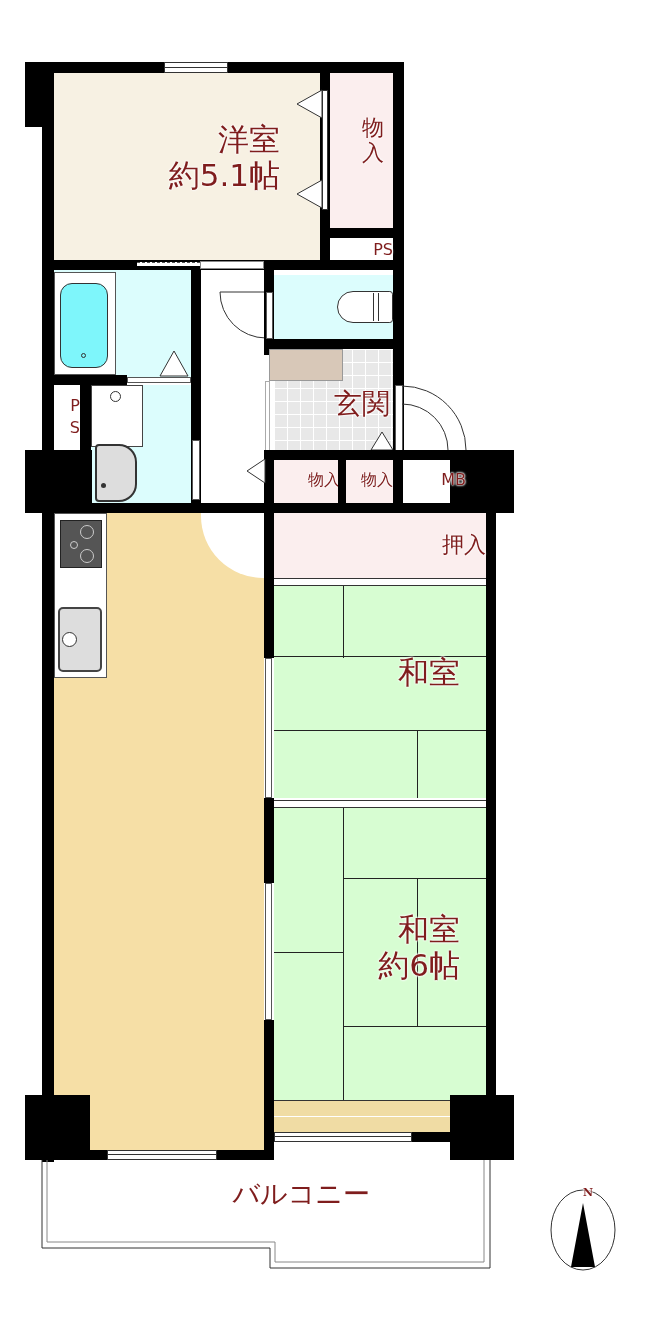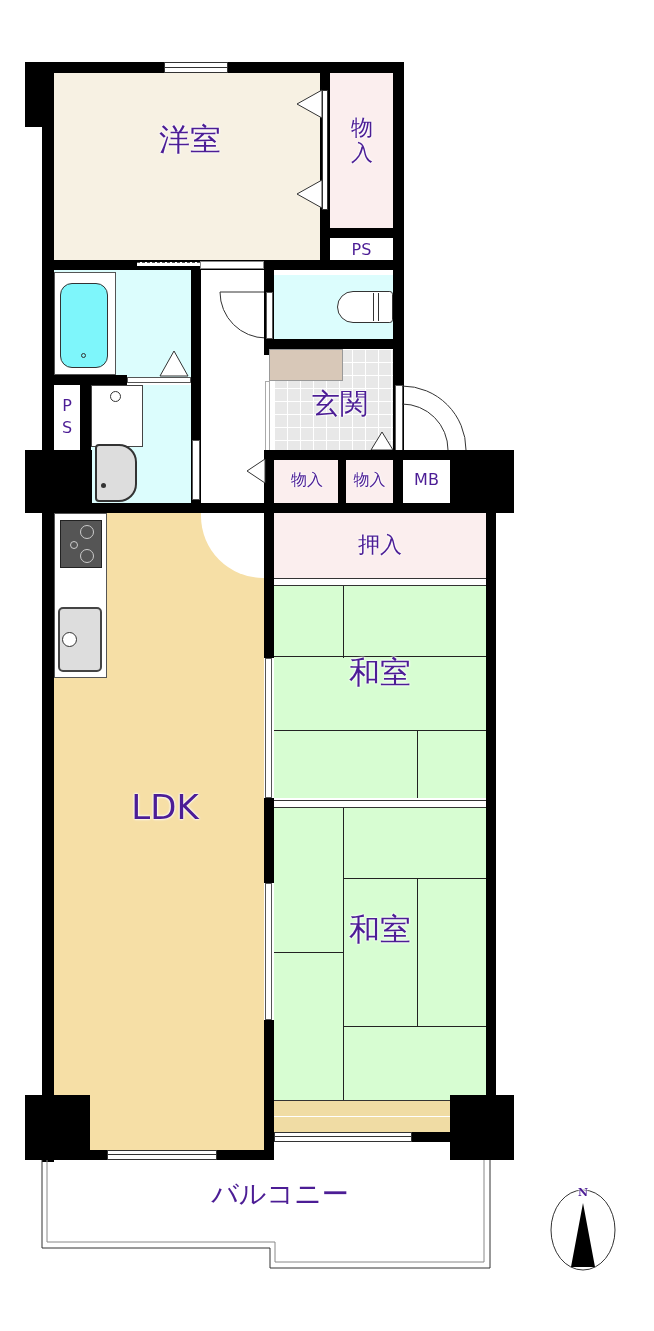--- a/index.html
+++ b/index.html
@@ -1,20 +1,20 @@
 <!DOCTYPE html>
 <html><head>
 <meta charset="utf-8">
 <style>
   html, body { margin:0; padding:0; background:#ffffff; }
   body { width:654px; height:1331px; position:relative; overflow:hidden;
          font-family: "DejaVu Sans", "Liberation Sans", sans-serif; }
   .abs { position:absolute; box-sizing:border-box; }
   .wall { background:#000; }
-  .label { position:absolute; color:#4c1d95; text-align:center; line-height:1.15;
+  .label { position:absolute; color:#7f1d1d; text-align:right; line-height:1.15;
            text-shadow: 0 0 2px #fff, 0 0 2px #fff, 0 0 3px #fff; white-space:nowrap; }
   .big { font-size:31px; }
   .med { font-size:22px; }
   .sm  { font-size:16px; }
   .tatami-line { position:absolute; background:#222; }
   .win { position:absolute; background:#fff; border:1px solid #333; box-sizing:border-box; }
   .win::before { content:""; position:absolute; left:0; right:0; top:40%; border-top:1px solid #333; }
 </style>
 </head>
 <body>
@@ -25,20 +25,21 @@
 
 <div class="win" style="left:164px;top:62px;width:64px;height:11px;"></div>
 
 <div class="abs wall" style="left:42px;top:62px;width:12px;height:1100px;"></div>
 
 <div class="abs wall" style="left:393px;top:62px;width:11px;height:450px;"></div>
 
 <div class="abs" style="left:54px;top:73px;width:268px;height:187px;background:#f7f1e3;"></div>
 <div class="label big" style="left:100px;top:122px;width:180px;">
   <div>洋室</div>
+  <div>約5.1帖</div>
 </div>
 <div class="abs wall" style="left:320px;top:73px;width:10px;height:190px;"></div>
 <div class="abs" style="left:322px;top:90px;width:6px;height:120px;background:#fff;border:1px solid #333;"></div>
 
 <svg class="abs" style="left:295px;top:88px;" width="28" height="130">
   <polygon points="27,2 2,16 27,30" fill="#fff" stroke="#333" stroke-width="1"></polygon>
   <polygon points="27,92 2,106 27,120" fill="#fff" stroke="#333" stroke-width="1"></polygon>
 </svg>
 <div class="abs" style="left:330px;top:73px;width:63px;height:156px;background:#fbeeee;"></div>
 <div class="label med" style="left:340px;top:115px;width:44px;">
@@ -108,41 +109,40 @@
 <div class="abs wall" style="left:450px;top:450px;width:64px;height:63px;"></div>
 <div class="abs wall" style="left:200px;top:503px;width:300px;height:10px;"></div>
 <div class="abs wall" style="left:264px;top:450px;width:10px;height:63px;"></div>
 <div class="abs" style="left:274px;top:460px;width:66px;height:43px;background:#fbeeee;"></div>
 <div class="label sm" style="left:274px;top:471px;width:66px;">物入</div>
 <div class="abs wall" style="left:338px;top:450px;width:8px;height:60px;"></div>
 <div class="abs" style="left:346px;top:460px;width:47px;height:43px;background:#fbeeee;"></div>
 <div class="label sm" style="left:346px;top:471px;width:47px;">物入</div>
 <div class="abs wall" style="left:393px;top:450px;width:10px;height:60px;"></div>
 <div class="abs" style="left:403px;top:460px;width:47px;height:43px;background:#fff;"></div>
-<div class="label sm" style="left:403px;top:471px;width:47px;">MB</div>
+<div class="label sm" style="left:403px;top:471px;width:63px;">MB</div>
 <svg class="abs" style="left:245px;top:457px;" width="22" height="30">
   <polygon points="20,2 2,14 20,26" fill="#fff" stroke="#333" stroke-width="1"></polygon>
 </svg>
 
 <svg class="abs" style="left:200px;top:512px;" width="66" height="68">
   <path d="M2,2 A62,62 0 0 0 64,64" fill="none" stroke="#333" stroke-width="1"></path>
 </svg>
 
 <div class="abs wall" style="left:42px;top:503px;width:160px;height:10px;"></div>
 <div class="abs" style="left:54px;top:513px;width:210px;height:640px;background:#f6dfa6;"></div>
 <div class="abs" style="left:201px;top:513px;width:63px;height:65px;background:#fff;border-radius:0 0 0 62px;"></div>
 <div class="abs" style="left:54px;top:513px;width:53px;height:165px;background:#fff;border:1px solid #555;"></div>
 <div class="abs" style="left:60px;top:520px;width:42px;height:48px;background:#555;border:1px solid #222;"></div>
 <div class="abs" style="left:80px;top:525px;width:14px;height:14px;border:1px solid #ccc;border-radius:50%;"></div>
 <div class="abs" style="left:80px;top:549px;width:14px;height:14px;border:1px solid #ccc;border-radius:50%;"></div>
 <div class="abs" style="left:70px;top:541px;width:8px;height:8px;border:1px solid #ccc;border-radius:50%;"></div>
 <div class="abs" style="left:58px;top:607px;width:44px;height:65px;background:#ddd;border:2px solid #444;border-radius:5px;"></div>
 <div class="abs" style="left:62px;top:632px;width:15px;height:15px;background:#fff;border:1px solid #333;border-radius:50%;"></div>
 <div class="label big" style="left:80px;top:788px;width:170px;font-size:34px;">
-  <div>LDK</div>
 </div>
 
 <div class="abs wall" style="left:264px;top:513px;width:10px;height:145px;"></div>
 <div class="abs" style="left:265px;top:658px;width:7px;height:140px;background:#fff;border:1px solid #555;"></div>
 <div class="abs wall" style="left:264px;top:798px;width:10px;height:85px;"></div>
 <div class="abs" style="left:265px;top:883px;width:7px;height:137px;background:#fff;border:1px solid #555;"></div>
 <div class="abs wall" style="left:264px;top:1020px;width:10px;height:140px;"></div>
 
 <div class="abs wall" style="left:486px;top:503px;width:10px;height:600px;"></div>
 
@@ -161,20 +161,21 @@
 <div class="abs" style="left:274px;top:800px;width:212px;height:8px;background:#fff;border-top:1px solid #333;border-bottom:1px solid #333;"></div>
 
 <div class="abs" style="left:274px;top:808px;width:212px;height:292px;background:#d7fdd2;"></div>
 <div class="tatami-line" style="left:343px;top:808px;width:1px;height:292px;"></div>
 <div class="tatami-line" style="left:343px;top:878px;width:143px;height:1px;"></div>
 <div class="tatami-line" style="left:417px;top:878px;width:1px;height:148px;"></div>
 <div class="tatami-line" style="left:274px;top:952px;width:70px;height:1px;"></div>
 <div class="tatami-line" style="left:343px;top:1026px;width:143px;height:1px;"></div>
 <div class="label big" style="left:300px;top:912px;width:160px;">
   <div>和室</div>
+  <div>約6帖</div>
 </div>
 
 <div class="abs" style="left:274px;top:1100px;width:176px;height:32px;background:#f0dca4;border-top:1px solid #333;"></div>
 <div class="abs" style="left:274px;top:1116px;width:176px;height:1px;background:#fff;"></div>
 
 <div class="abs wall" style="left:25px;top:1095px;width:65px;height:65px;"></div>
 <div class="abs wall" style="left:90px;top:1150px;width:184px;height:10px;"></div>
 <div class="win" style="left:107px;top:1150px;width:110px;height:10px;"></div>
 <div class="abs wall" style="left:450px;top:1095px;width:64px;height:65px;"></div>
 <div class="abs wall" style="left:274px;top:1132px;width:176px;height:10px;"></div>

